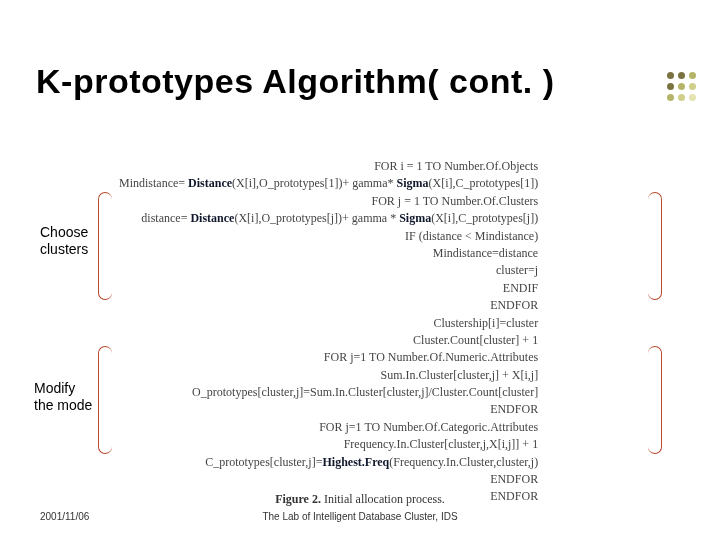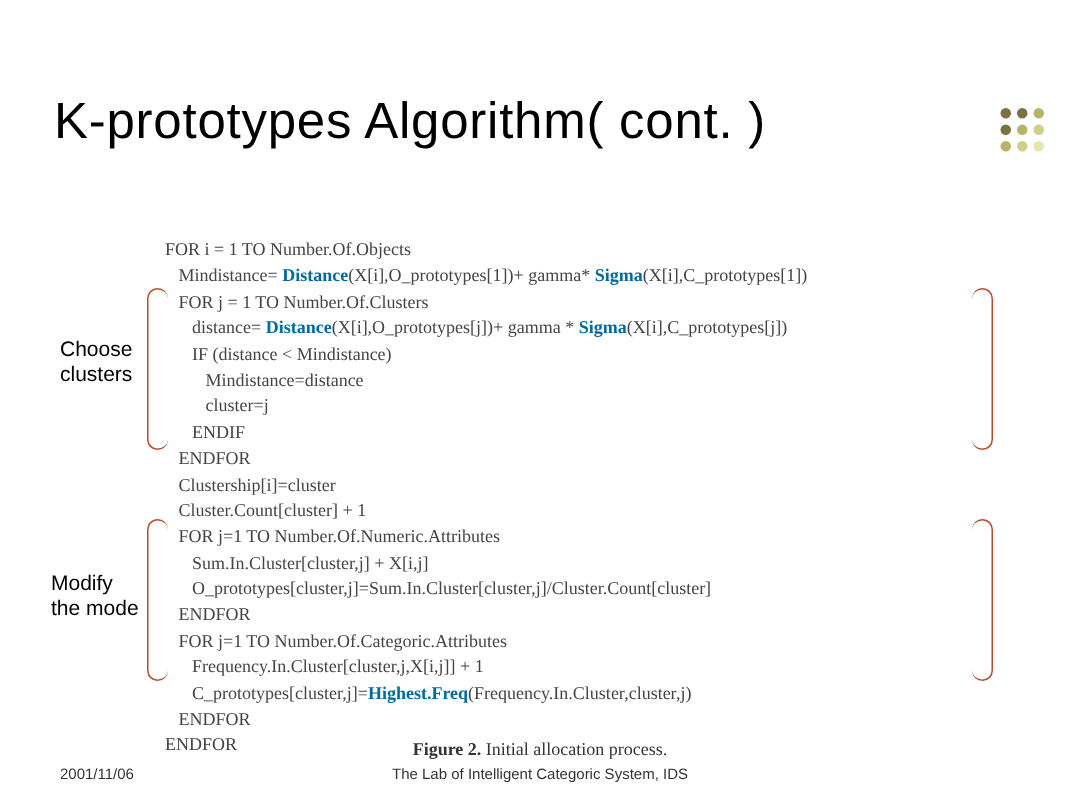--- a/index.html
+++ b/index.html
@@ -9,21 +9,21 @@
     background: #fff;
     font-family: Arial, Helvetica, sans-serif;
     position: relative;
     overflow: hidden;
   }
   .title {
     position: absolute;
     top: 62px;
     left: 36px;
     font-size: 34px;
-    font-weight: normal;
+    font-weight: bold;
     color: #000;
     letter-spacing: 0.5px;
   }
   .bullet-deco {
     position: absolute;
     top: 72px;
     right: 24px;
   }
   .bullet-deco .row { display: flex; gap: 4px; margin-bottom: 4px; }
   .bullet-deco .dot {
@@ -32,22 +32,22 @@
   .pseudo {
     position: absolute;
     left: 110px;
     top: 158px;
     font-family: "Times New Roman", Times, serif;
     font-size: 12px;
     color: #444;
     line-height: 1.45;
     white-space: pre;
   }
-  .pseudo .ln { display: block; }
-  .pseudo b { font-weight: bold; color: #0369a1; }
+  .pseudo .ln { display: block; text-align: right; }
+  .pseudo b { font-weight: bold; color: #0f172a; }
   .label {
     position: absolute;
     font-size: 14px;
     color: #000000;
     line-height: 1.2;
   }
   .bracket {
     position: absolute;
     width: 14px;
     border: 1.5px solid #b94a2f;
@@ -113,13 +113,13 @@
 <div class="bracket left" style="top:346px;left:98px;height:108px;"></div>
 <div class="label" style="top:380px;left:34px;white-space:pre">Modify
 the mode</div>
 
 <div class="bracket right" style="top:192px;left:648px;height:108px;"></div>
 <div class="bracket right" style="top:346px;left:648px;height:108px;"></div>
 
 <div class="caption"><b>Figure 2.</b><span> Initial allocation process.</span></div>
 
 <div class="footer-left">2001/11/06</div>
-<div class="footer-center">The Lab of Intelligent Categoric System, IDS</div>
+<div class="footer-center">The Lab of Intelligent Database Cluster, IDS</div>
 
 </body></html>

